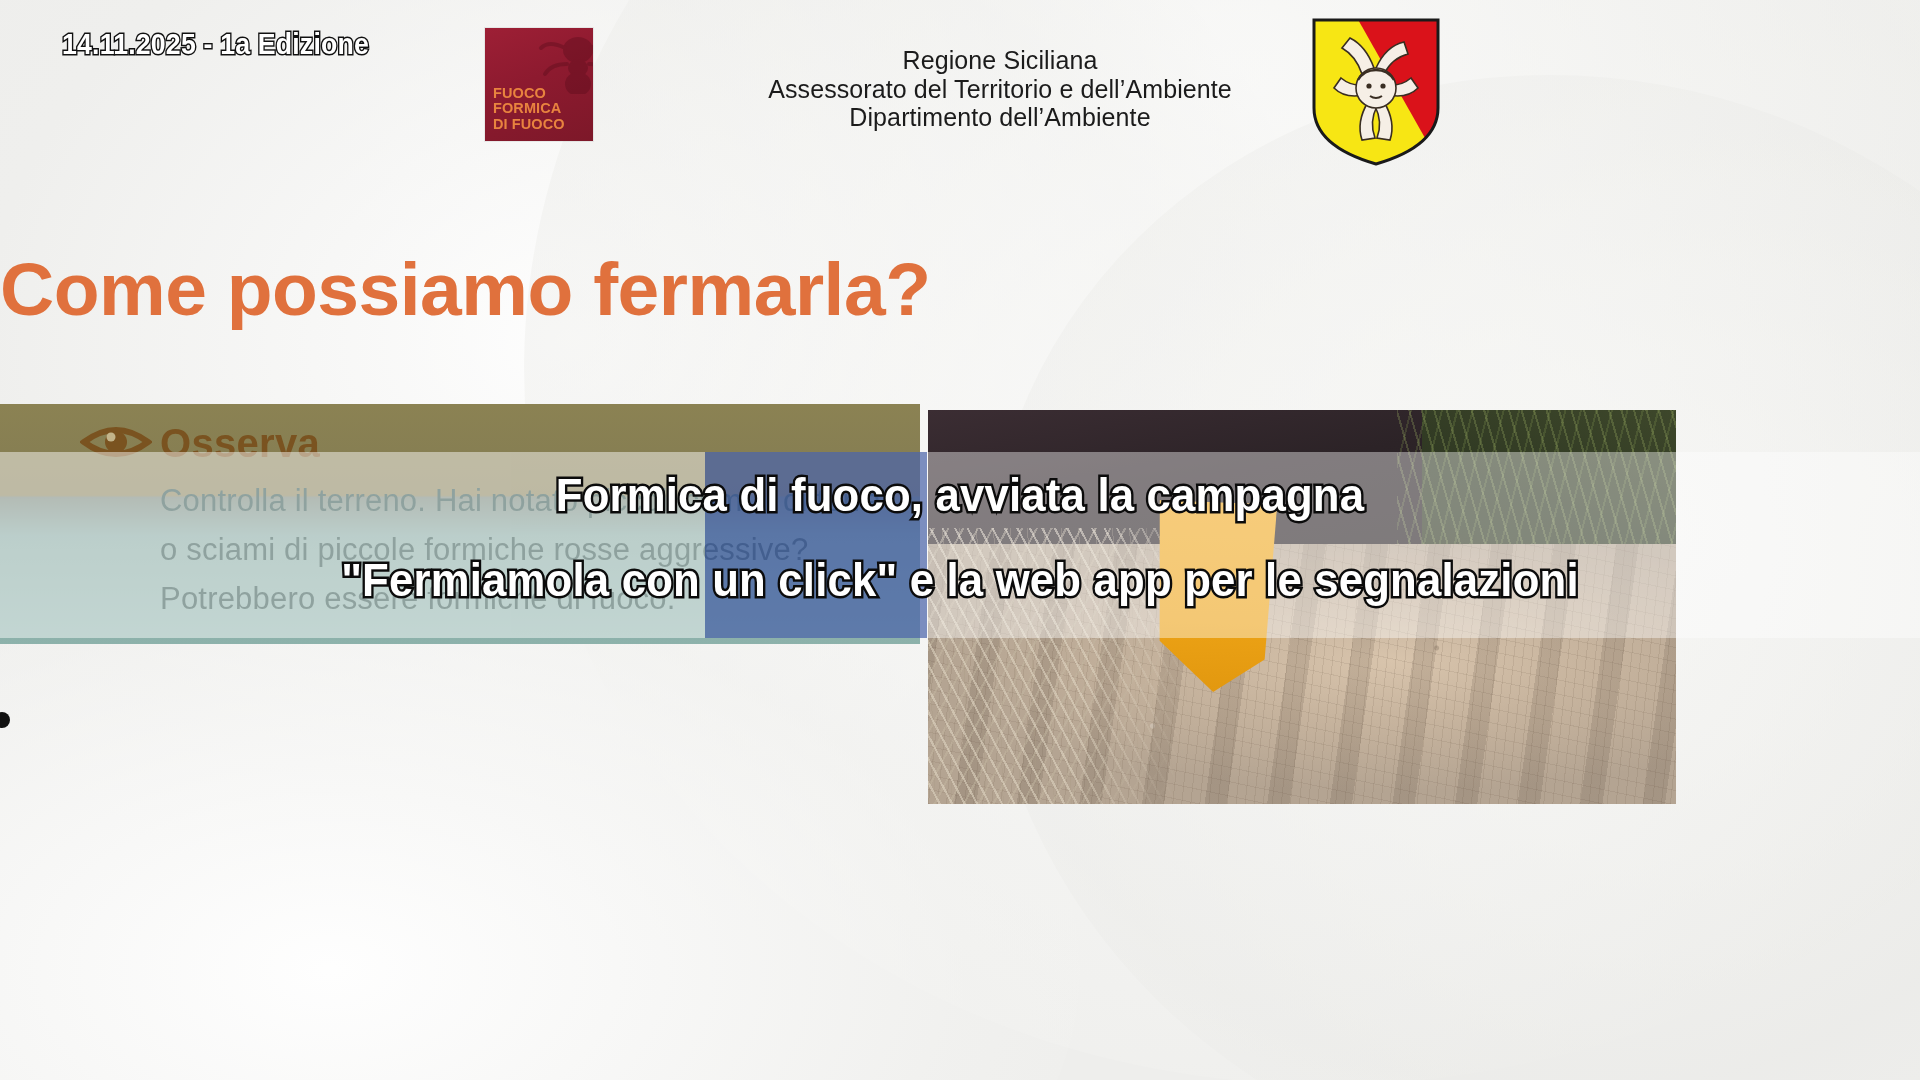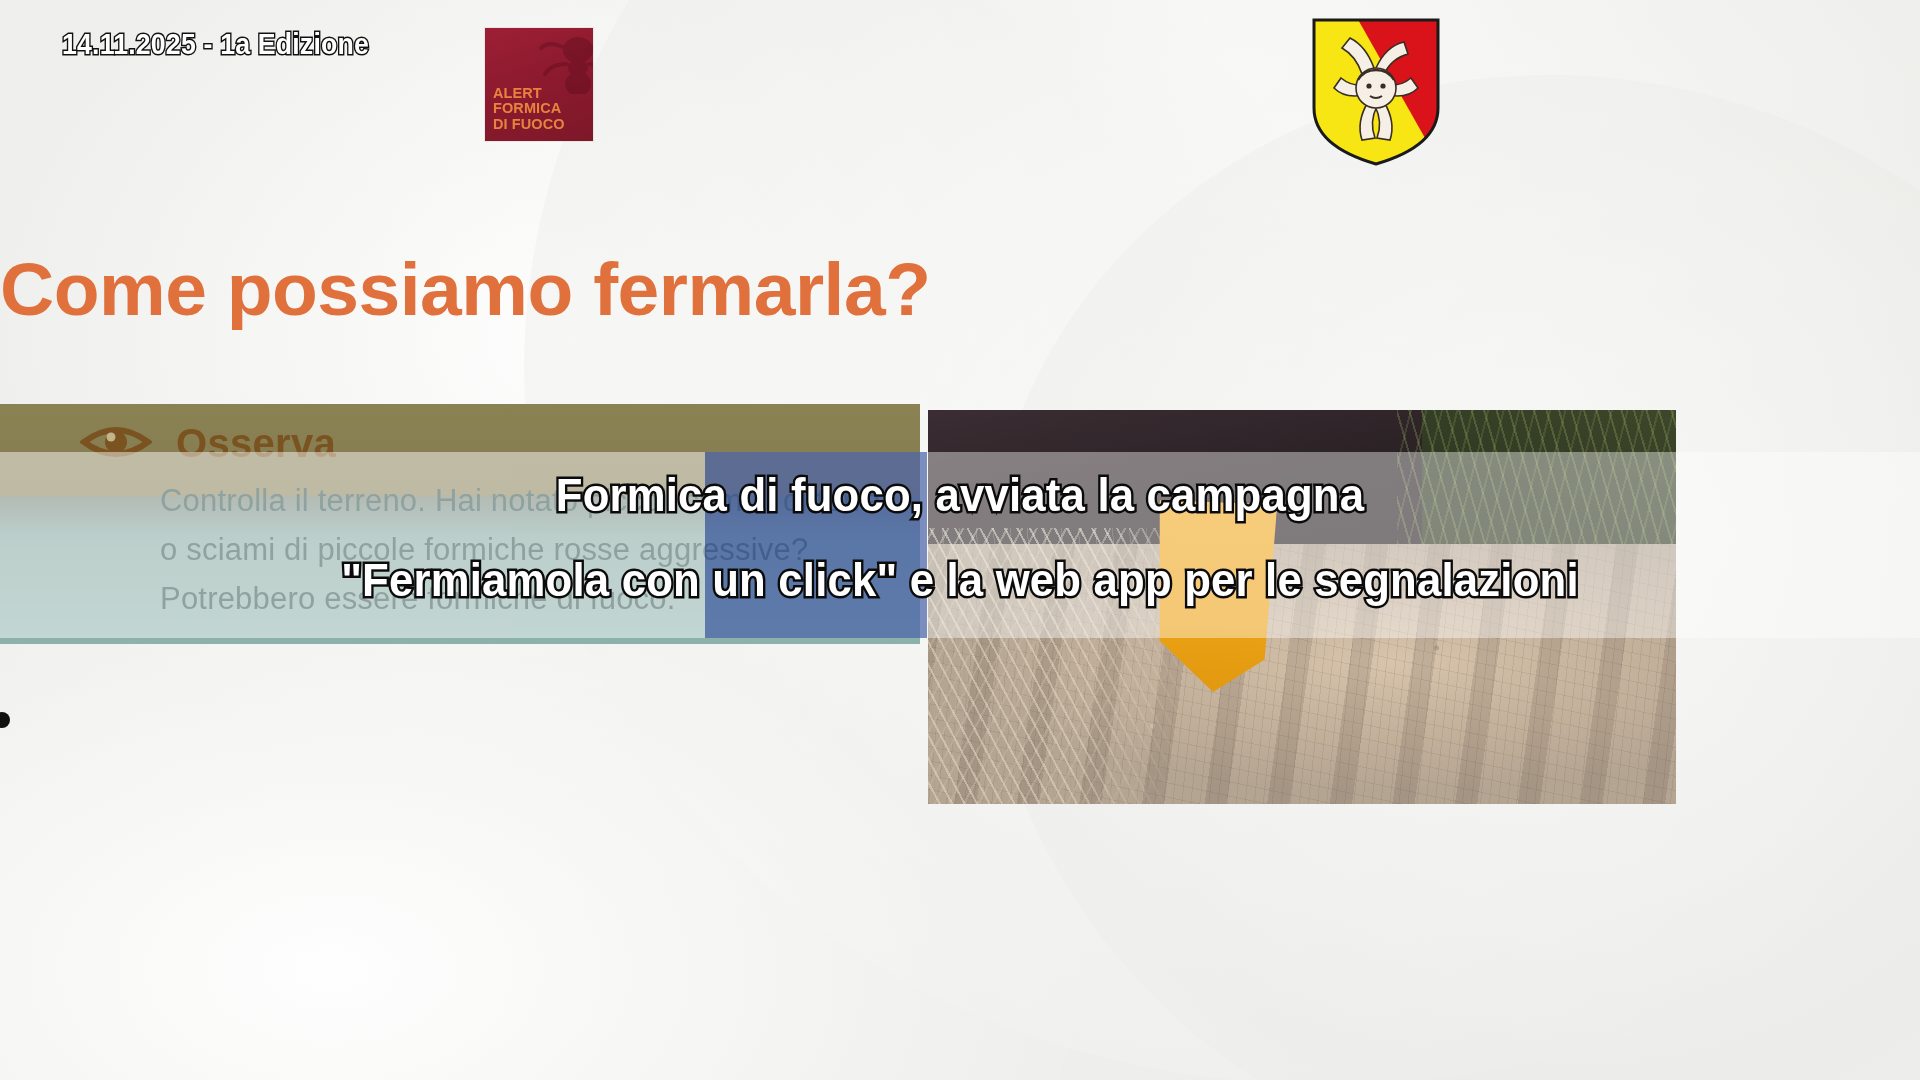--- a/index.html
+++ b/index.html
@@ -84,21 +84,20 @@
   #slide{
     position:absolute;left:0;top:404px;width:920px;height:240px;
     background:linear-gradient(180deg,#8b8253 0%,#837c52 38%,#6f7f73 39%,#7fa39c 55%,#8db2ab 100%);
   }
   #slide-inner{position:absolute;inset:0;}
   #eye-icon{position:absolute;left:80px;top:16px;}
   #osserva-title{
     position:absolute;left:160px;top:17px;
     color:#7a5320;font-size:40px;font-weight:bold;
     letter-spacing:.3px;
-    margin-left:16px;
   }
   .slide-line{
     position:absolute;left:160px;
     color:#2b4f49;font-size:31px;font-weight:400;
     white-space:nowrap;letter-spacing:.2px;
   }
   #slide-l1{top:79px;}
   #slide-l2{top:128px;}
   #slide-l3{top:177px;}
 
@@ -203,26 +202,31 @@
     <svg class="ant" width="86" height="60" viewBox="0 0 86 60">
       <ellipse cx="43" cy="16" rx="15" ry="13" fill="#5d0d1c"></ellipse>
       <ellipse cx="43" cy="34" rx="10" ry="9" fill="#5d0d1c"></ellipse>
       <ellipse cx="43" cy="50" rx="13" ry="12" fill="#5d0d1c"></ellipse>
       <path d="M30 14 Q14 6 6 14" stroke="#5d0d1c" stroke-width="4" fill="none" stroke-linecap="round"></path>
       <path d="M56 14 Q72 6 80 14" stroke="#5d0d1c" stroke-width="4" fill="none" stroke-linecap="round"></path>
       <path d="M32 30 Q16 30 10 40" stroke="#5d0d1c" stroke-width="4" fill="none" stroke-linecap="round"></path>
       <path d="M54 30 Q70 30 76 40" stroke="#5d0d1c" stroke-width="4" fill="none" stroke-linecap="round"></path>
     </svg>
     <div class="logo-text">
-      <div>ALERT</div>
+      <div>FUOCO</div>
       <div>FORMICA</div>
       <div>DI FUOCO</div>
     </div>
   </div>
 
+  <div id="inst-block">
+    <div>Regione Siciliana</div>
+    <div>Assessorato del Territorio e dell’Ambiente</div>
+    <div>Dipartimento dell’Ambiente</div>
+  </div>
 
   <svg id="sicily-emblem" viewBox="0 0 132 152">
     <defs>
       <clipPath id="shieldclip">
         <path d="M4 4 H128 V92 Q128 130 66 148 Q4 130 4 92 Z"></path>
       </clipPath>
     </defs>
     <g clip-path="url(#shieldclip)">
       <rect x="0" y="0" width="132" height="152" fill="#da121a"></rect>
       <polygon points="0,0 46,0 132,152 0,152" fill="#f7e614"></polygon>

